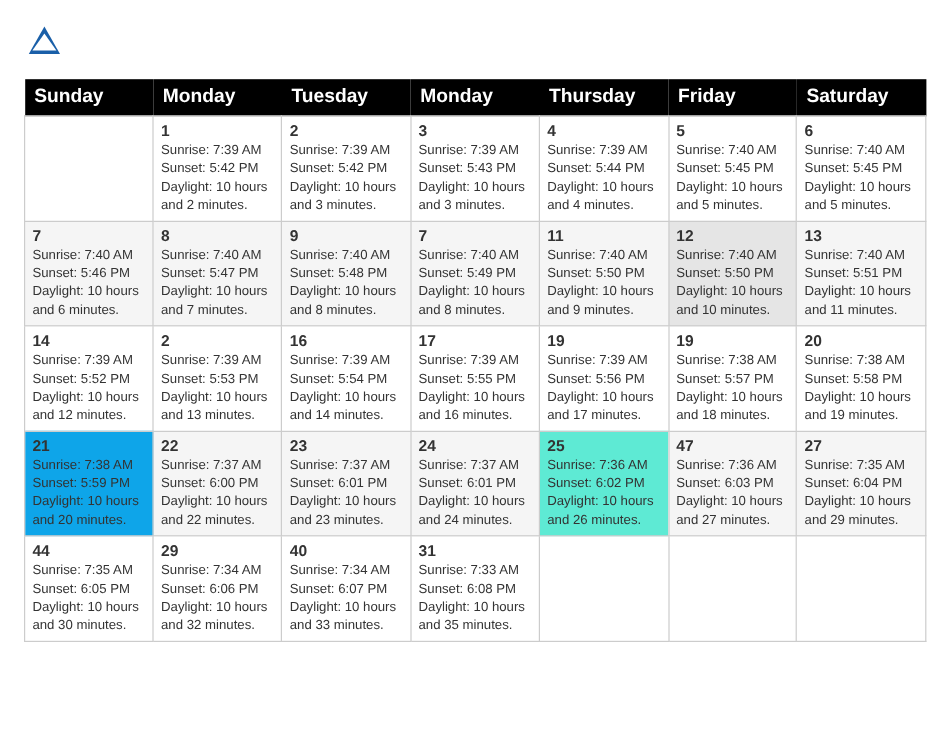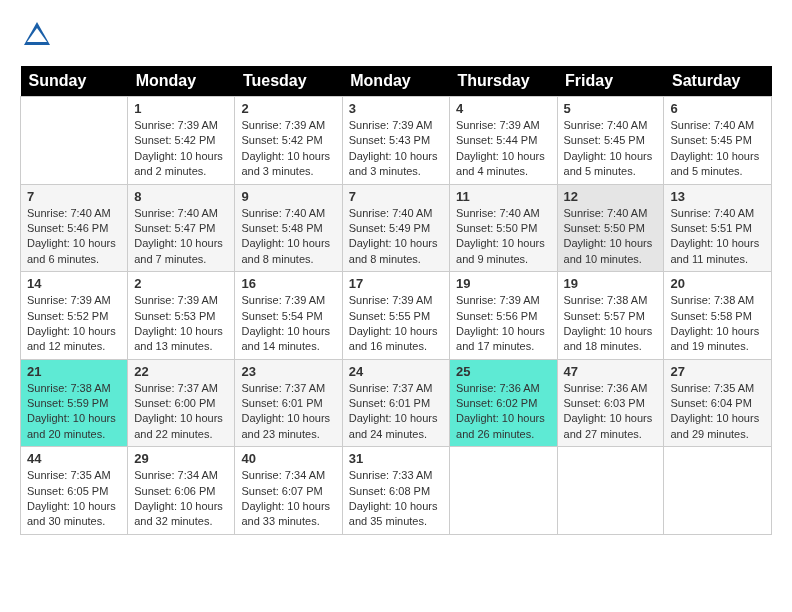--- a/index.html
+++ b/index.html
@@ -199,21 +199,21 @@
         <td>
           <span class="day-number">19</span>
           <div class="day-info">Sunrise: 7:38 AM<br>Sunset: 5:57 PM<br>Daylight: 10 hours<br>and 18 minutes.</div>
         </td>
         <td>
           <span class="day-number">20</span>
           <div class="day-info">Sunrise: 7:38 AM<br>Sunset: 5:58 PM<br>Daylight: 10 hours<br>and 19 minutes.</div>
         </td>
       </tr>
       <tr>
-        <td style="background-color: #5eead4;">
+        <td style="background-color: #0ea5e9;">
           <span class="day-number">21</span>
           <div class="day-info">Sunrise: 7:38 AM<br>Sunset: 5:59 PM<br>Daylight: 10 hours<br>and 20 minutes.</div>
         </td>
         <td style="background-color: rgb(245, 245, 245);">
           <span class="day-number">22</span>
           <div class="day-info">Sunrise: 7:37 AM<br>Sunset: 6:00 PM<br>Daylight: 10 hours<br>and 22 minutes.</div>
         </td>
         <td style="background-color: rgb(245, 245, 245);">
           <span class="day-number">23</span>
           <div class="day-info">Sunrise: 7:37 AM<br>Sunset: 6:01 PM<br>Daylight: 10 hours<br>and 23 minutes.</div>

